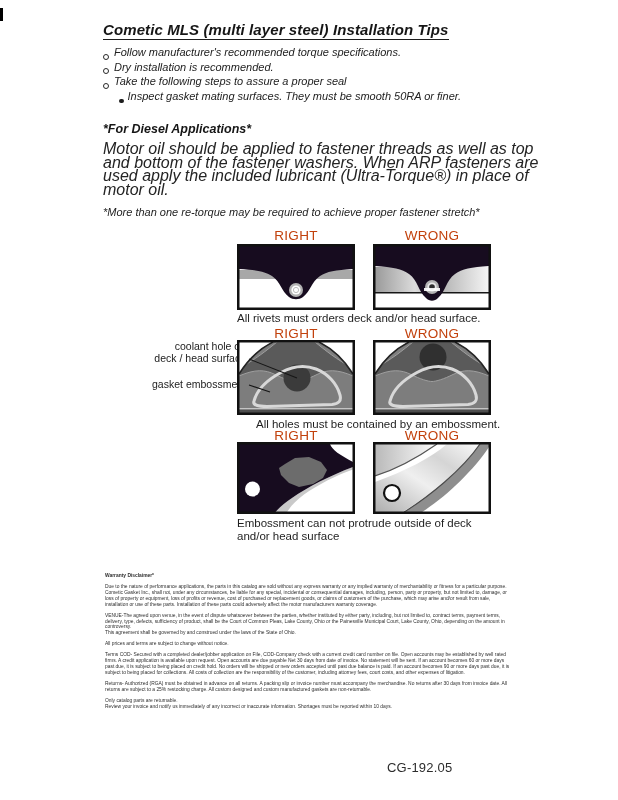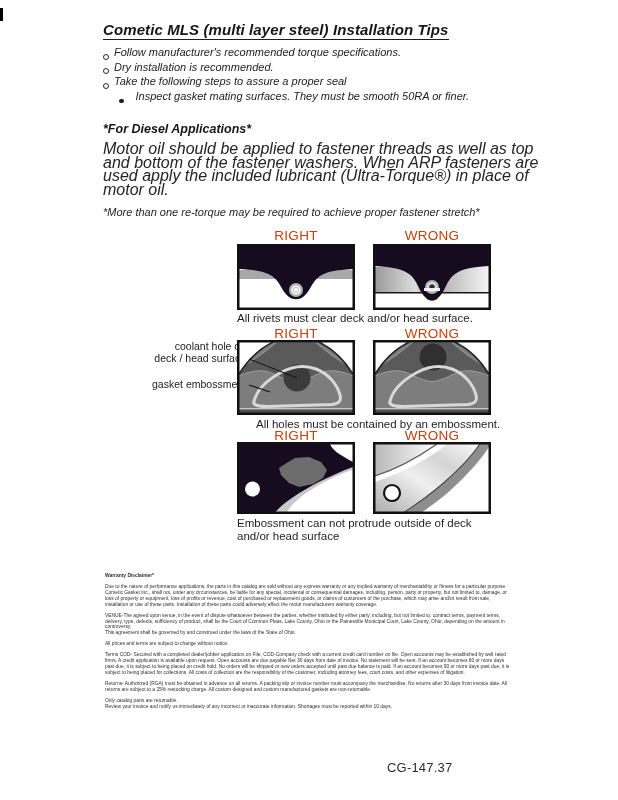--- a/index.html
+++ b/index.html
@@ -11,21 +11,21 @@
   .scan-artifact { position:absolute; left:0; top:8px; width:3px; height:13px; background:#000; }
 
   
   .content { position:absolute; left:103px; top:21px; width:440px;font-style:italic; }
   .doc-title {
     display:inline-block; font-size:15px; font-weight:700; letter-spacing:.1px;
     border-bottom:1.6px solid #1d1d1d; padding-bottom:1px; color:#161616;
   }
   .bullets { margin-top:5px; }
   .bullet-row { display:flex; align-items:flex-end; font-size:11px; line-height:14.5px; color:#222; }
-  .bullet-row.sub { padding-left:16px;gap:8px; }
+  .bullet-row.sub { padding-left:16px; }
   .marker-open {
     flex:none; width:4px; height:4px; border:1px solid #2a2a2a; border-radius:50%;
     margin:4.5px 5px 0 0;
   }
   .marker-fill {
     flex:none; width:4.5px; height:4.5px; background:#1d1d1d; border-radius:50%;
     margin:4.5px 4px 0 0;
   }
   .diesel-heading { margin-top:19px; font-size:12.5px; font-weight:700; color:#161616; }
   .para { margin-top:6px; font-size:16px; line-height:13.5px; color:#242424; width:437px; }
@@ -128,21 +128,21 @@
           <rect x="2" y="49.7" width="114" height="14.3" fill="#ffffff"></rect>
           <path d="M2,2 H116 V22 C98,23 89,25 82,30 C73,36.5 73,47 65,54 C61.5,57.5 56.5,57.5 53,54 C45,47 45,36.5 36,30 C29,25 20,23 2,22 Z" fill="#170c1f"></path>
           <circle cx="59" cy="43" r="7" fill="#b3b3b3"></circle>
           <circle cx="59" cy="43" r="4.6" fill="#e8e8e8"></circle>
           <circle cx="59" cy="43" r="2.8" fill="#2e2e2e"></circle>
           <rect x="51" y="44" width="16" height="3" fill="#ffffff" opacity="0.9"></rect>
         </g>
         <rect x="1.25" y="1.25" width="115.5" height="63.5" fill="none" stroke="#111111" stroke-width="2.5"></rect>
       </svg>
     </div>
-    <div class="dg-caption" style="top:84px; left:237px;">All rivets must clear deck and/or head surface.</div>
+    <div class="dg-caption" style="top:84px; left:237px;">All rivets must orders deck and/or head surface.</div>
 
     <div class="dg-headers" style="top:98px;">
       <div class="hd">RIGHT</div>
       <div class="hd">WRONG</div>
     </div>
     <div class="annotations" style="top:113px;">
       <div class="annotation">coolant hole on
 deck / head surface</div>
     </div>
     <div class="annotations" style="top:151px;">
@@ -254,14 +254,14 @@
     <p>Due to the nature of performance applications, the parts in this catalog are sold without any express warranty or any implied warranty of merchantability or fitness for a particular purpose.  Cometic Gasket Inc., shall not, under any circumstances, be liable for any special, incidental or consequential damages, including, person, party or property, but not limited to, damage, or loss of property or equipment, loss of profits or revenue, cost of purchased or replacement goods, or claims of customers of the purchase, which may arise and/or result from sale, installation or use of these parts.  Installation of these parts could adversely affect the motor manufacturers warranty coverage.</p>
     <p>VENUE-The agreed upon venue, in the event of dispute whatsoever between the parties, whether instituted by either party, including, but not limited to, contract terms, payment terms, delivery, type, defects, sufficiency of product, shall be the Court of Common Pleas, Lake County, Ohio or the Painesville Municipal Court, Lake County, Ohio, depending on the amount in controversy.
 This agreement shall be governed by and construed under the laws of the State of Ohio.</p>
     <p>All prices and terms are subject to change without notice.</p>
     <p>Terms COD- Secured with a completed dealer/jobber application on File, COD-Company check with a current credit card number on file.  Open accounts may be established by well rated firms.  A credit application is available upon request.  Open accounts are due payable Net 30 days from date of invoice.  No statement will be sent.  If an account becomes 60 or more days past due, it is subject to being placed on credit hold.  No orders will be shipped or new orders accepted until past due balance is paid.  If an account becomes 90 or more days past due, it is subject to being placed for collections.  All costs of collection are the responsibility of the customer, including attorney fees, court costs, and other expenses of litigation.</p>
     <p>Returns- Authorized (RGA) must be obtained in advance on all returns.  A packing slip or invoice number must accompany the merchandise.  No returns after 30 days from invoice date.  All returns are subject to a 25% restocking charge.  All custom designed and custom manufactured gaskets are non-returnable.</p>
     <p>Only catalog parts are returnable.
 Review your invoice and notify us immediately of any incorrect or inaccurate information.  Shortages must be reported within 10 days.</p>
   </div>
 
-  <div class="doc-code">CG-147.37</div>
+  <div class="doc-code">CG-192.05</div>
 </div>
 
 </body></html>

